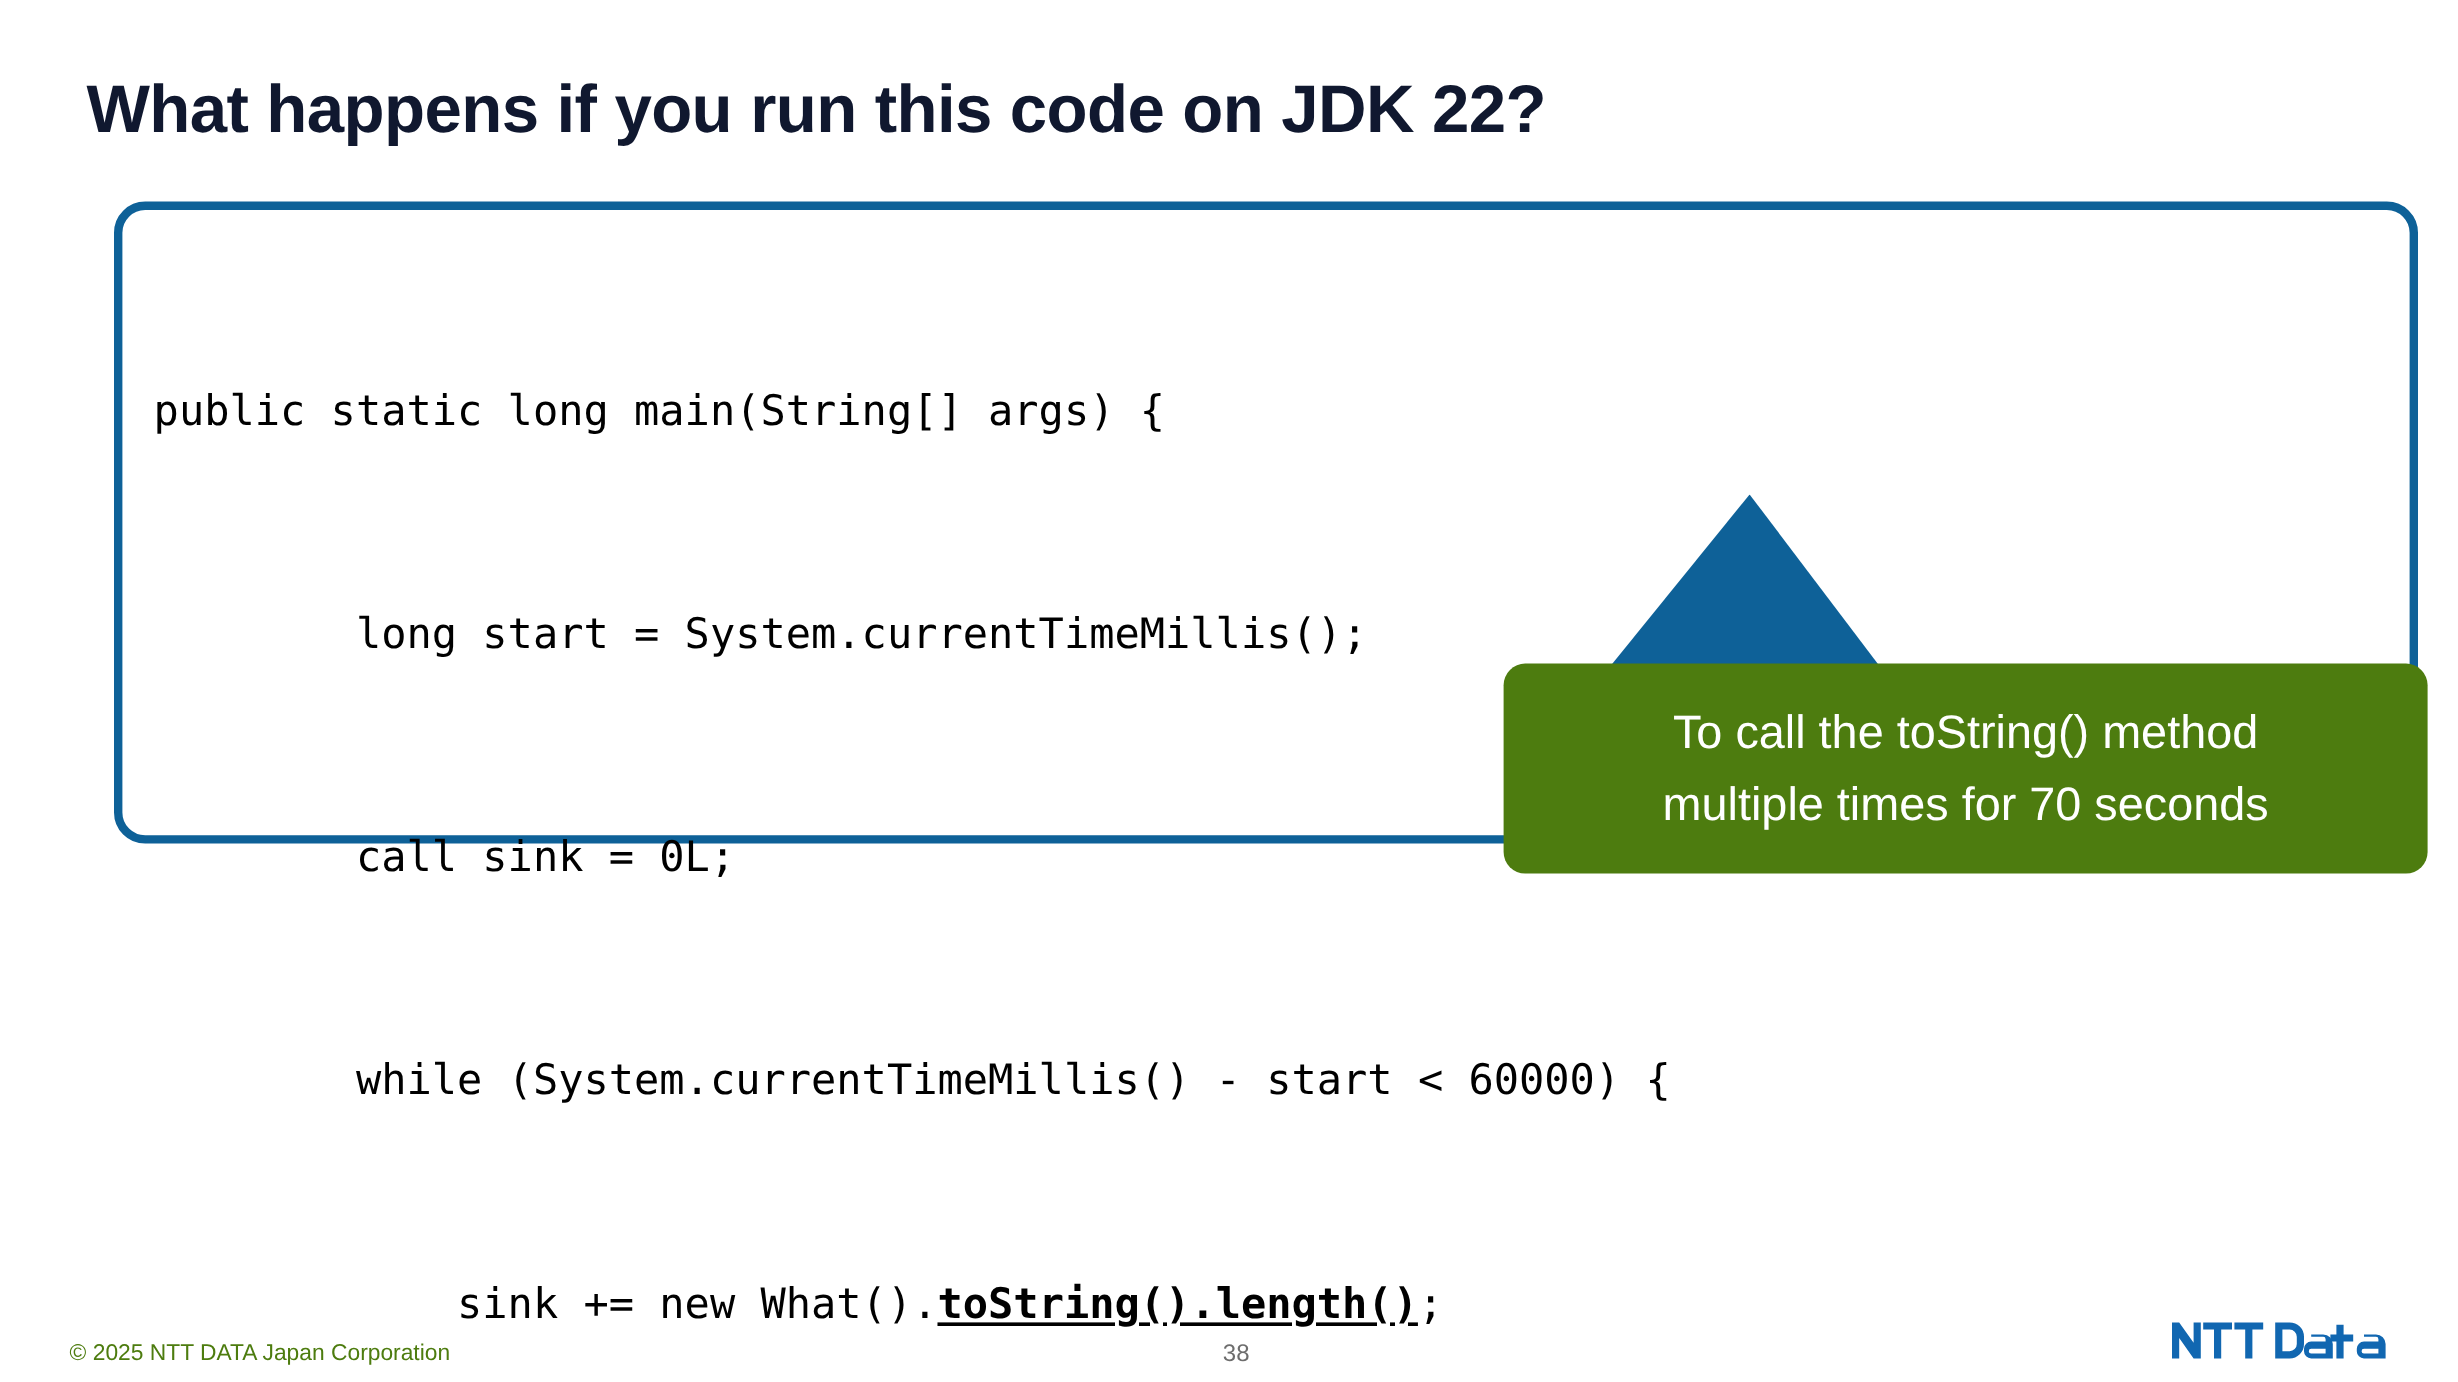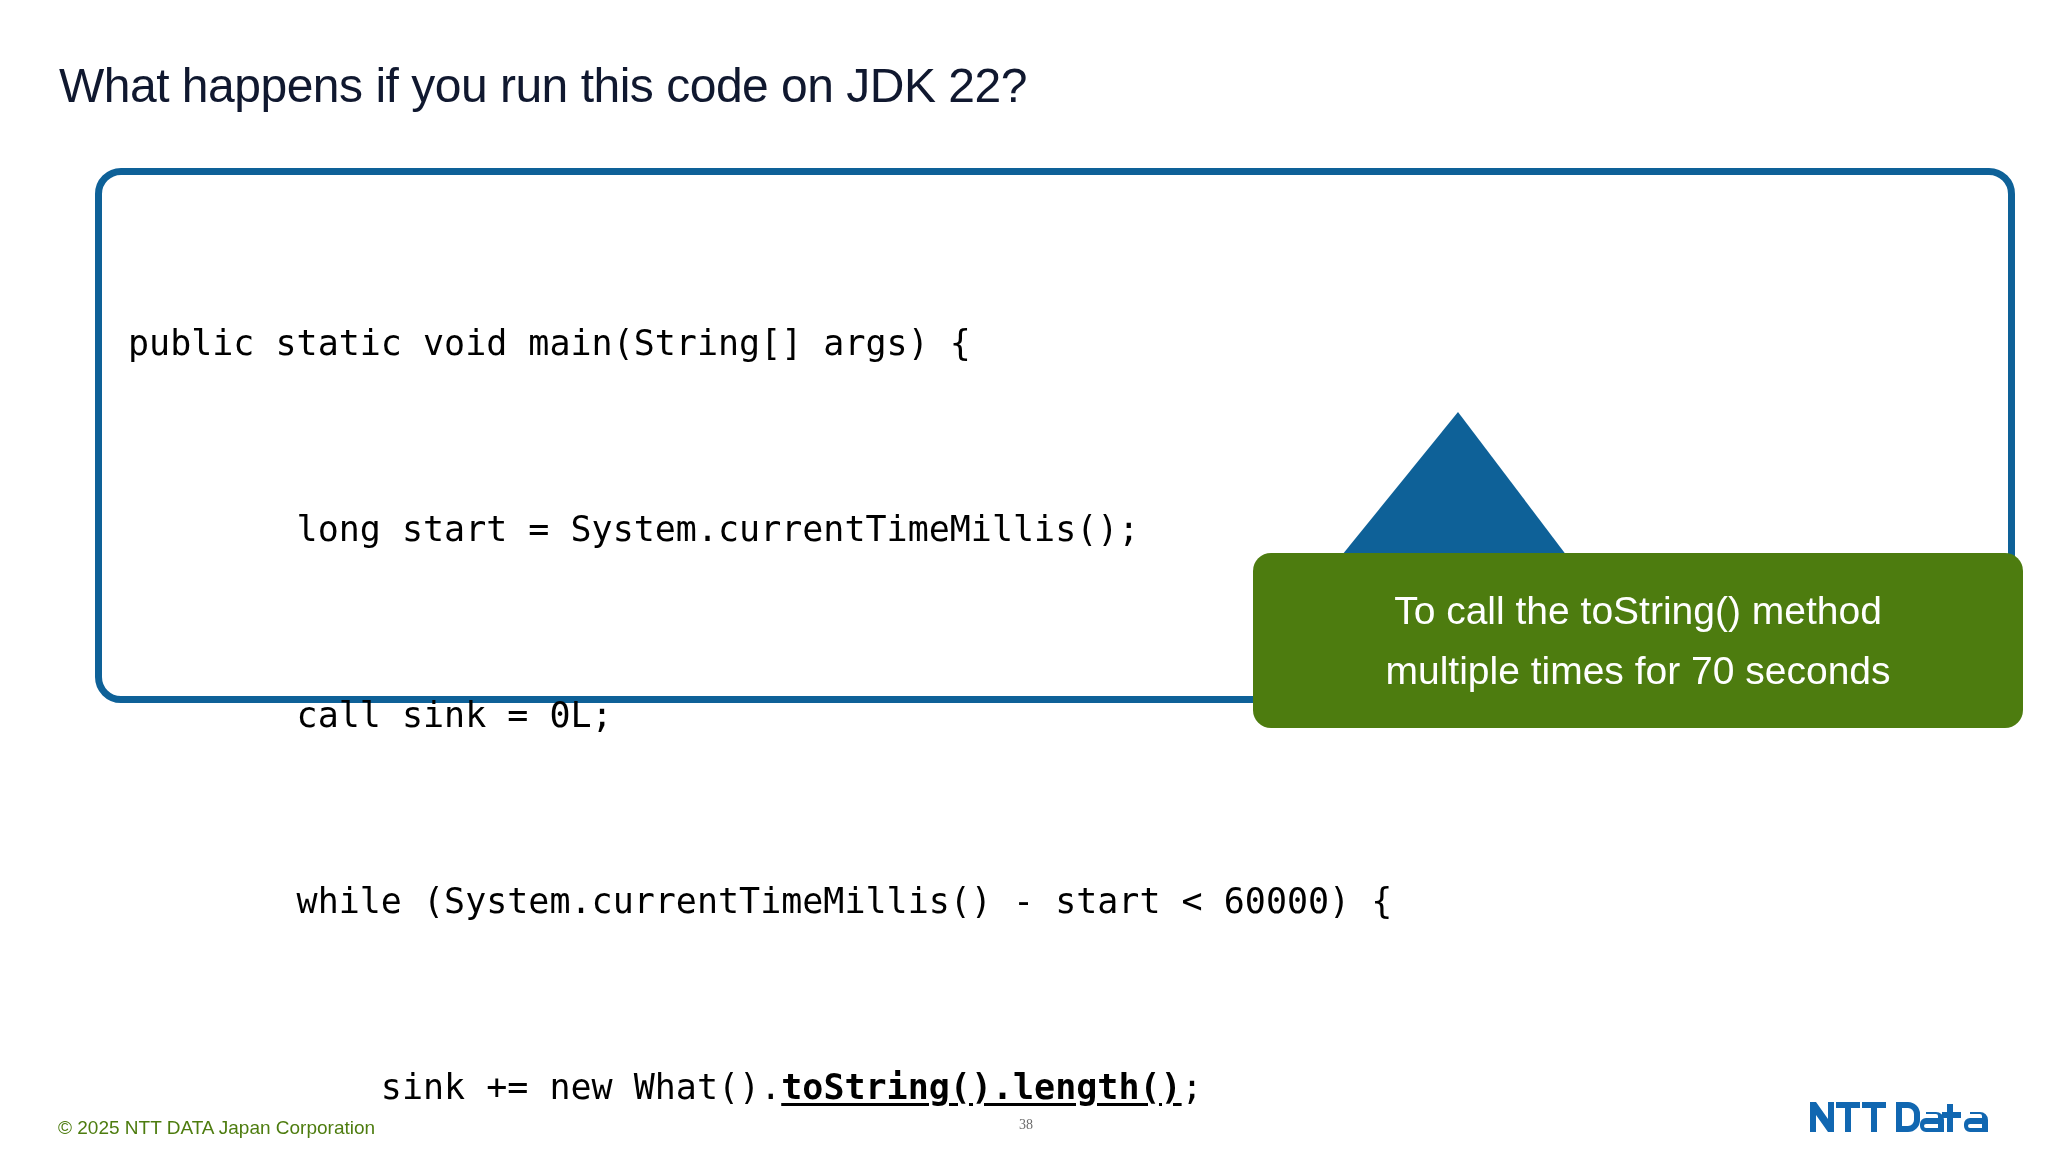--- a/index.html
+++ b/index.html
@@ -11,25 +11,25 @@
     width: 2048px;
     height: 1152px;
     position: relative;
     overflow: hidden;
     font-family: "Liberation Sans", sans-serif;
   }
 
   
   .slide-title {
     position: absolute;
-    left: 59px;
+    left: 72px;
     top: 58px;
     font-family: "Liberation Sans", sans-serif;
-    font-size: 48px;
-    font-weight: normal;
+    font-size: 56px;
+    font-weight: bold;
     color: #10182f;
     letter-spacing: -0.5px;
     white-space: nowrap;
   }
 
   
   .code-box {
     position: absolute;
     left: 95px;
     top: 168px;
@@ -102,41 +102,41 @@
     top: 1117px;
     font-family: "Liberation Sans", sans-serif;
     font-size: 19px;
     color: #4d7c0f;
     white-space: nowrap;
   }
   .footer-pagenum {
     position: absolute;
     left: 1019px;
     top: 1117px;
-    font-family: Liberation Serif, serif;
-    font-size: 14px;
+    font-family: Liberation Sans, sans-serif;
+    font-size: 20px;
     color: #6d6d6d;
   }
   .ntt-logo {
     position: absolute;
     left: 1808px;
     top: 1098px;
     width: 190px;
     height: 38px;
   }
 </style>
 </head>
 <body>
 
 <div class="slide-title">What happens if you run this code on JDK 22?</div>
 
 <div class="code-box"></div>
 
 <div class="code-lines">
-  <div class="code-line">public static void main(String[] args) {</div>
+  <div class="code-line">public static long main(String[] args) {</div>
   <div class="code-line">        long start = System.currentTimeMillis();</div>
   <div class="code-line">        call sink = 0L;</div>
   <div class="code-line">        while (System.currentTimeMillis() - start &lt; 60000) {</div>
   <div class="code-line"><span>            sink += new What().</span><span class="hl">toString().length()</span><span>;</span></div>
   
   
   
 </div>
 
 <svg class="callout-tail-shape" viewBox="0 0 240 160">

